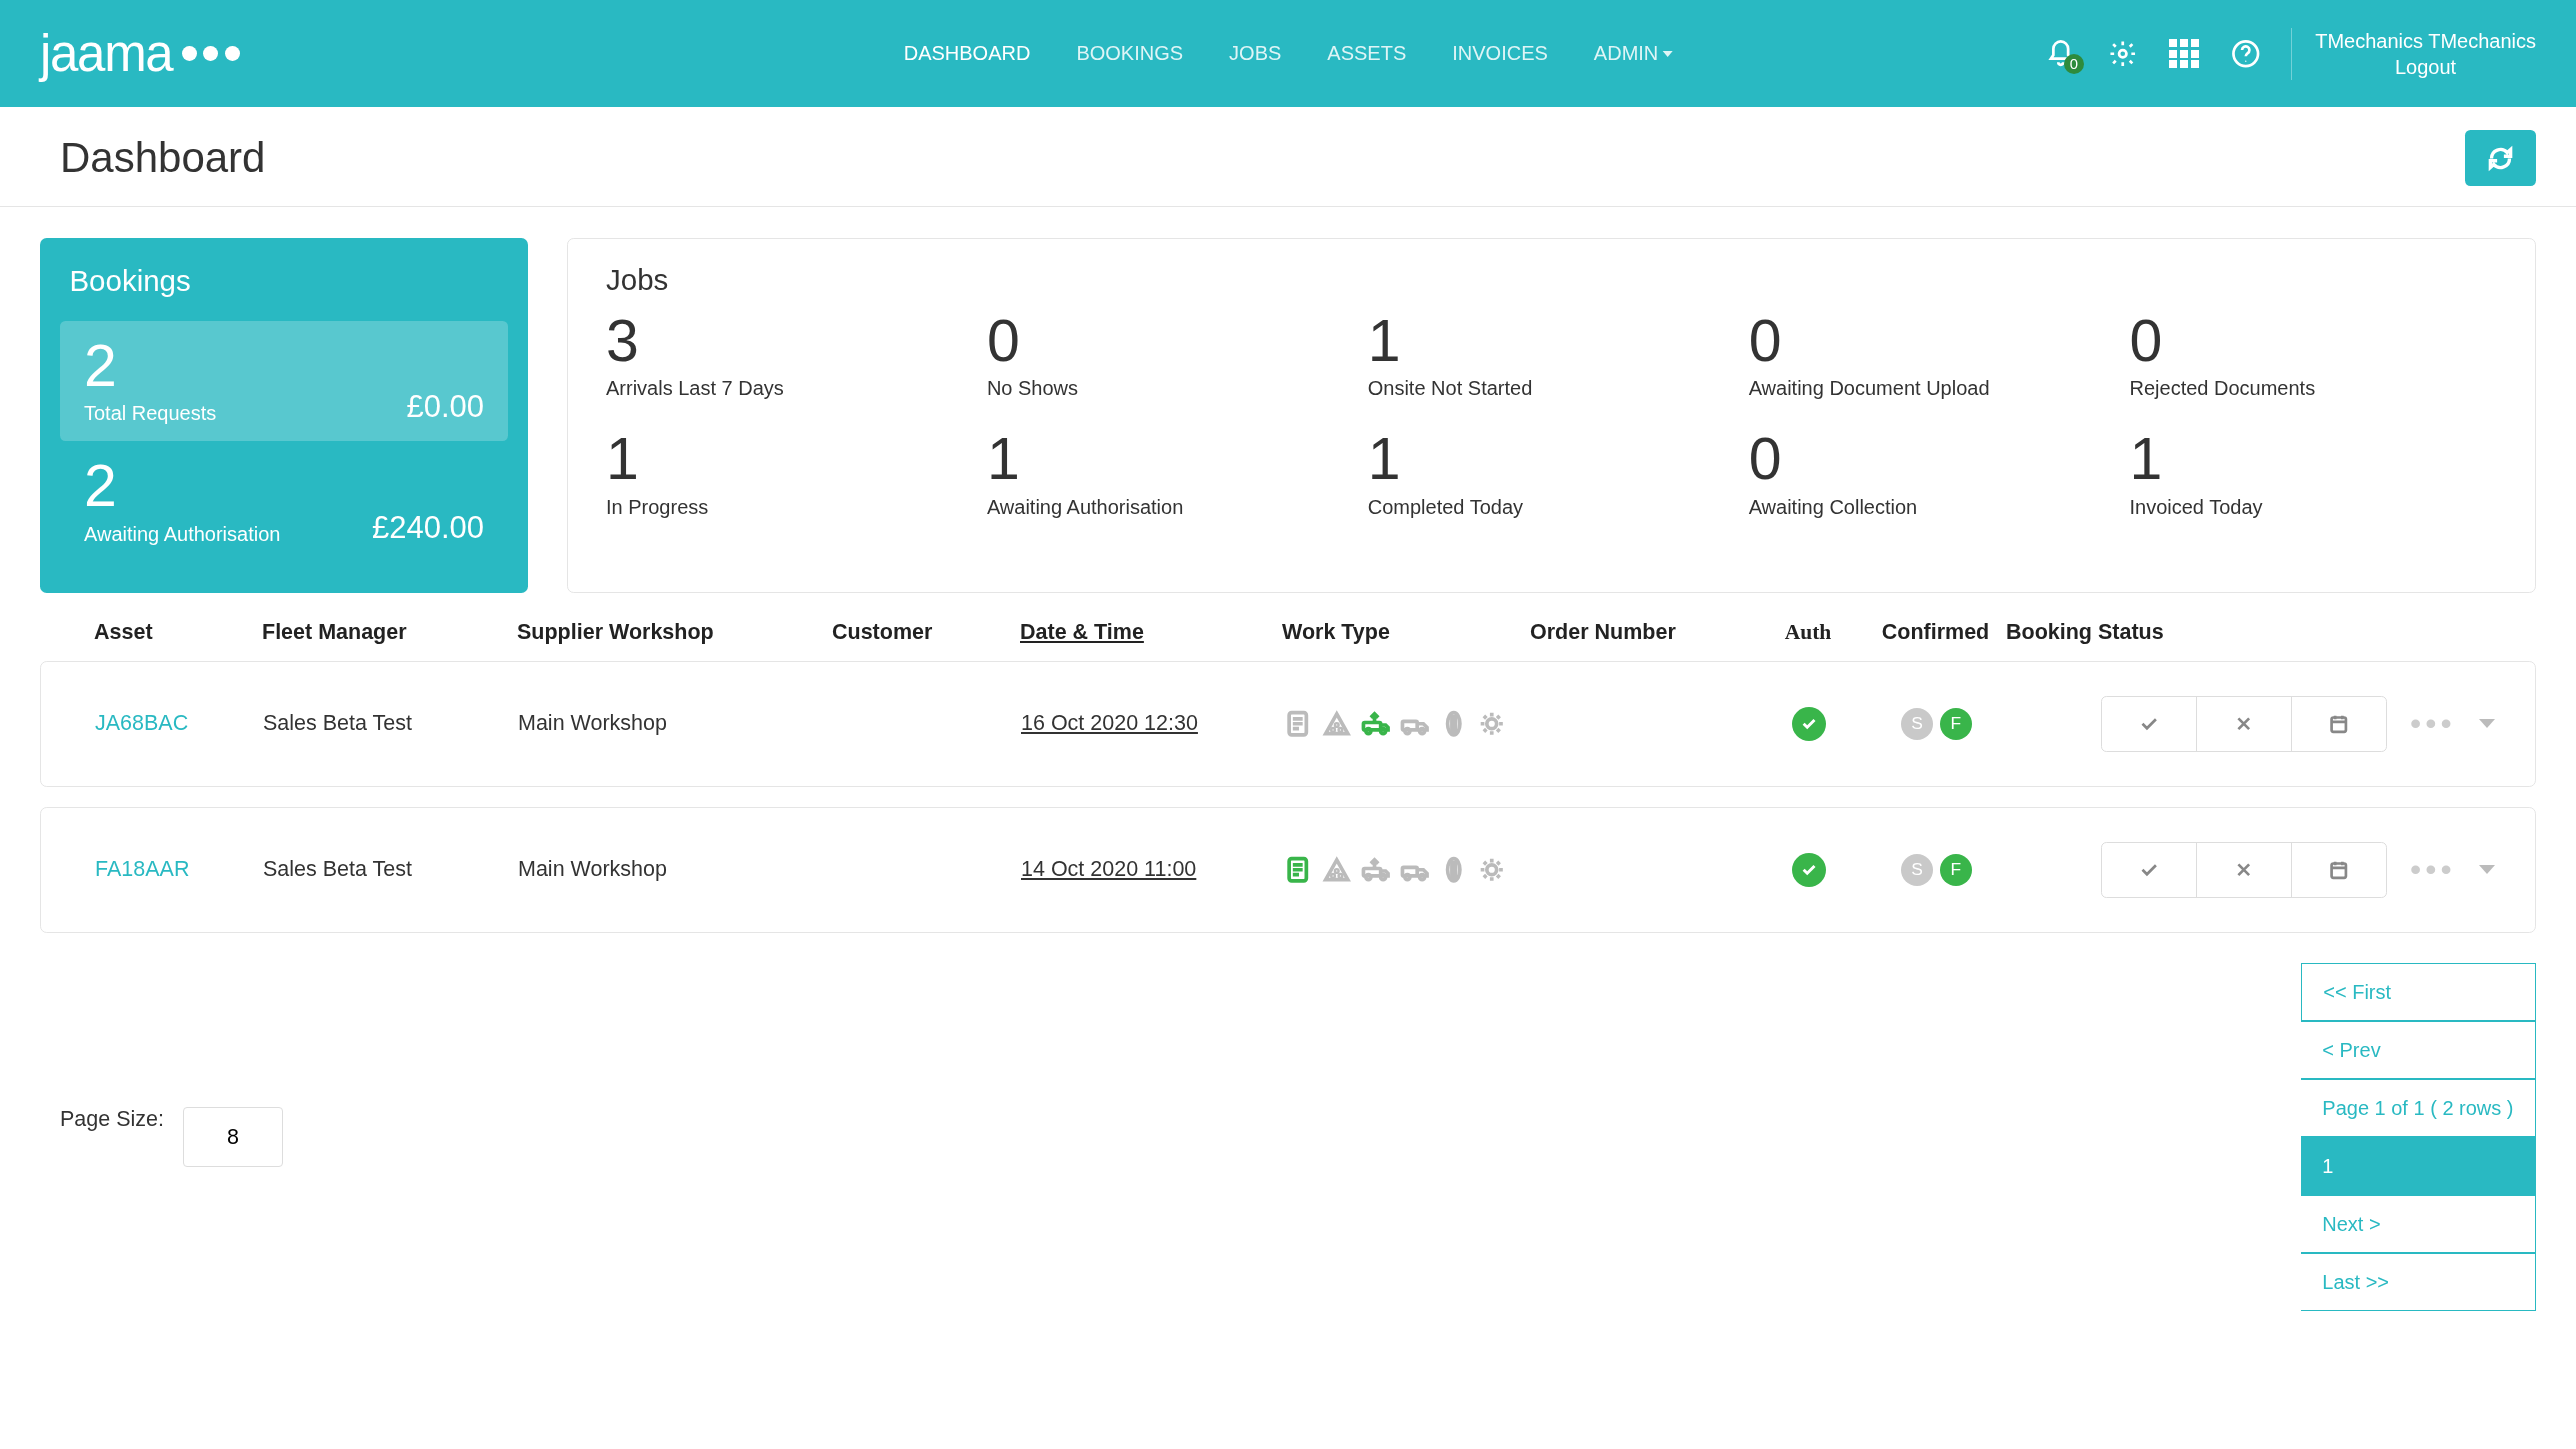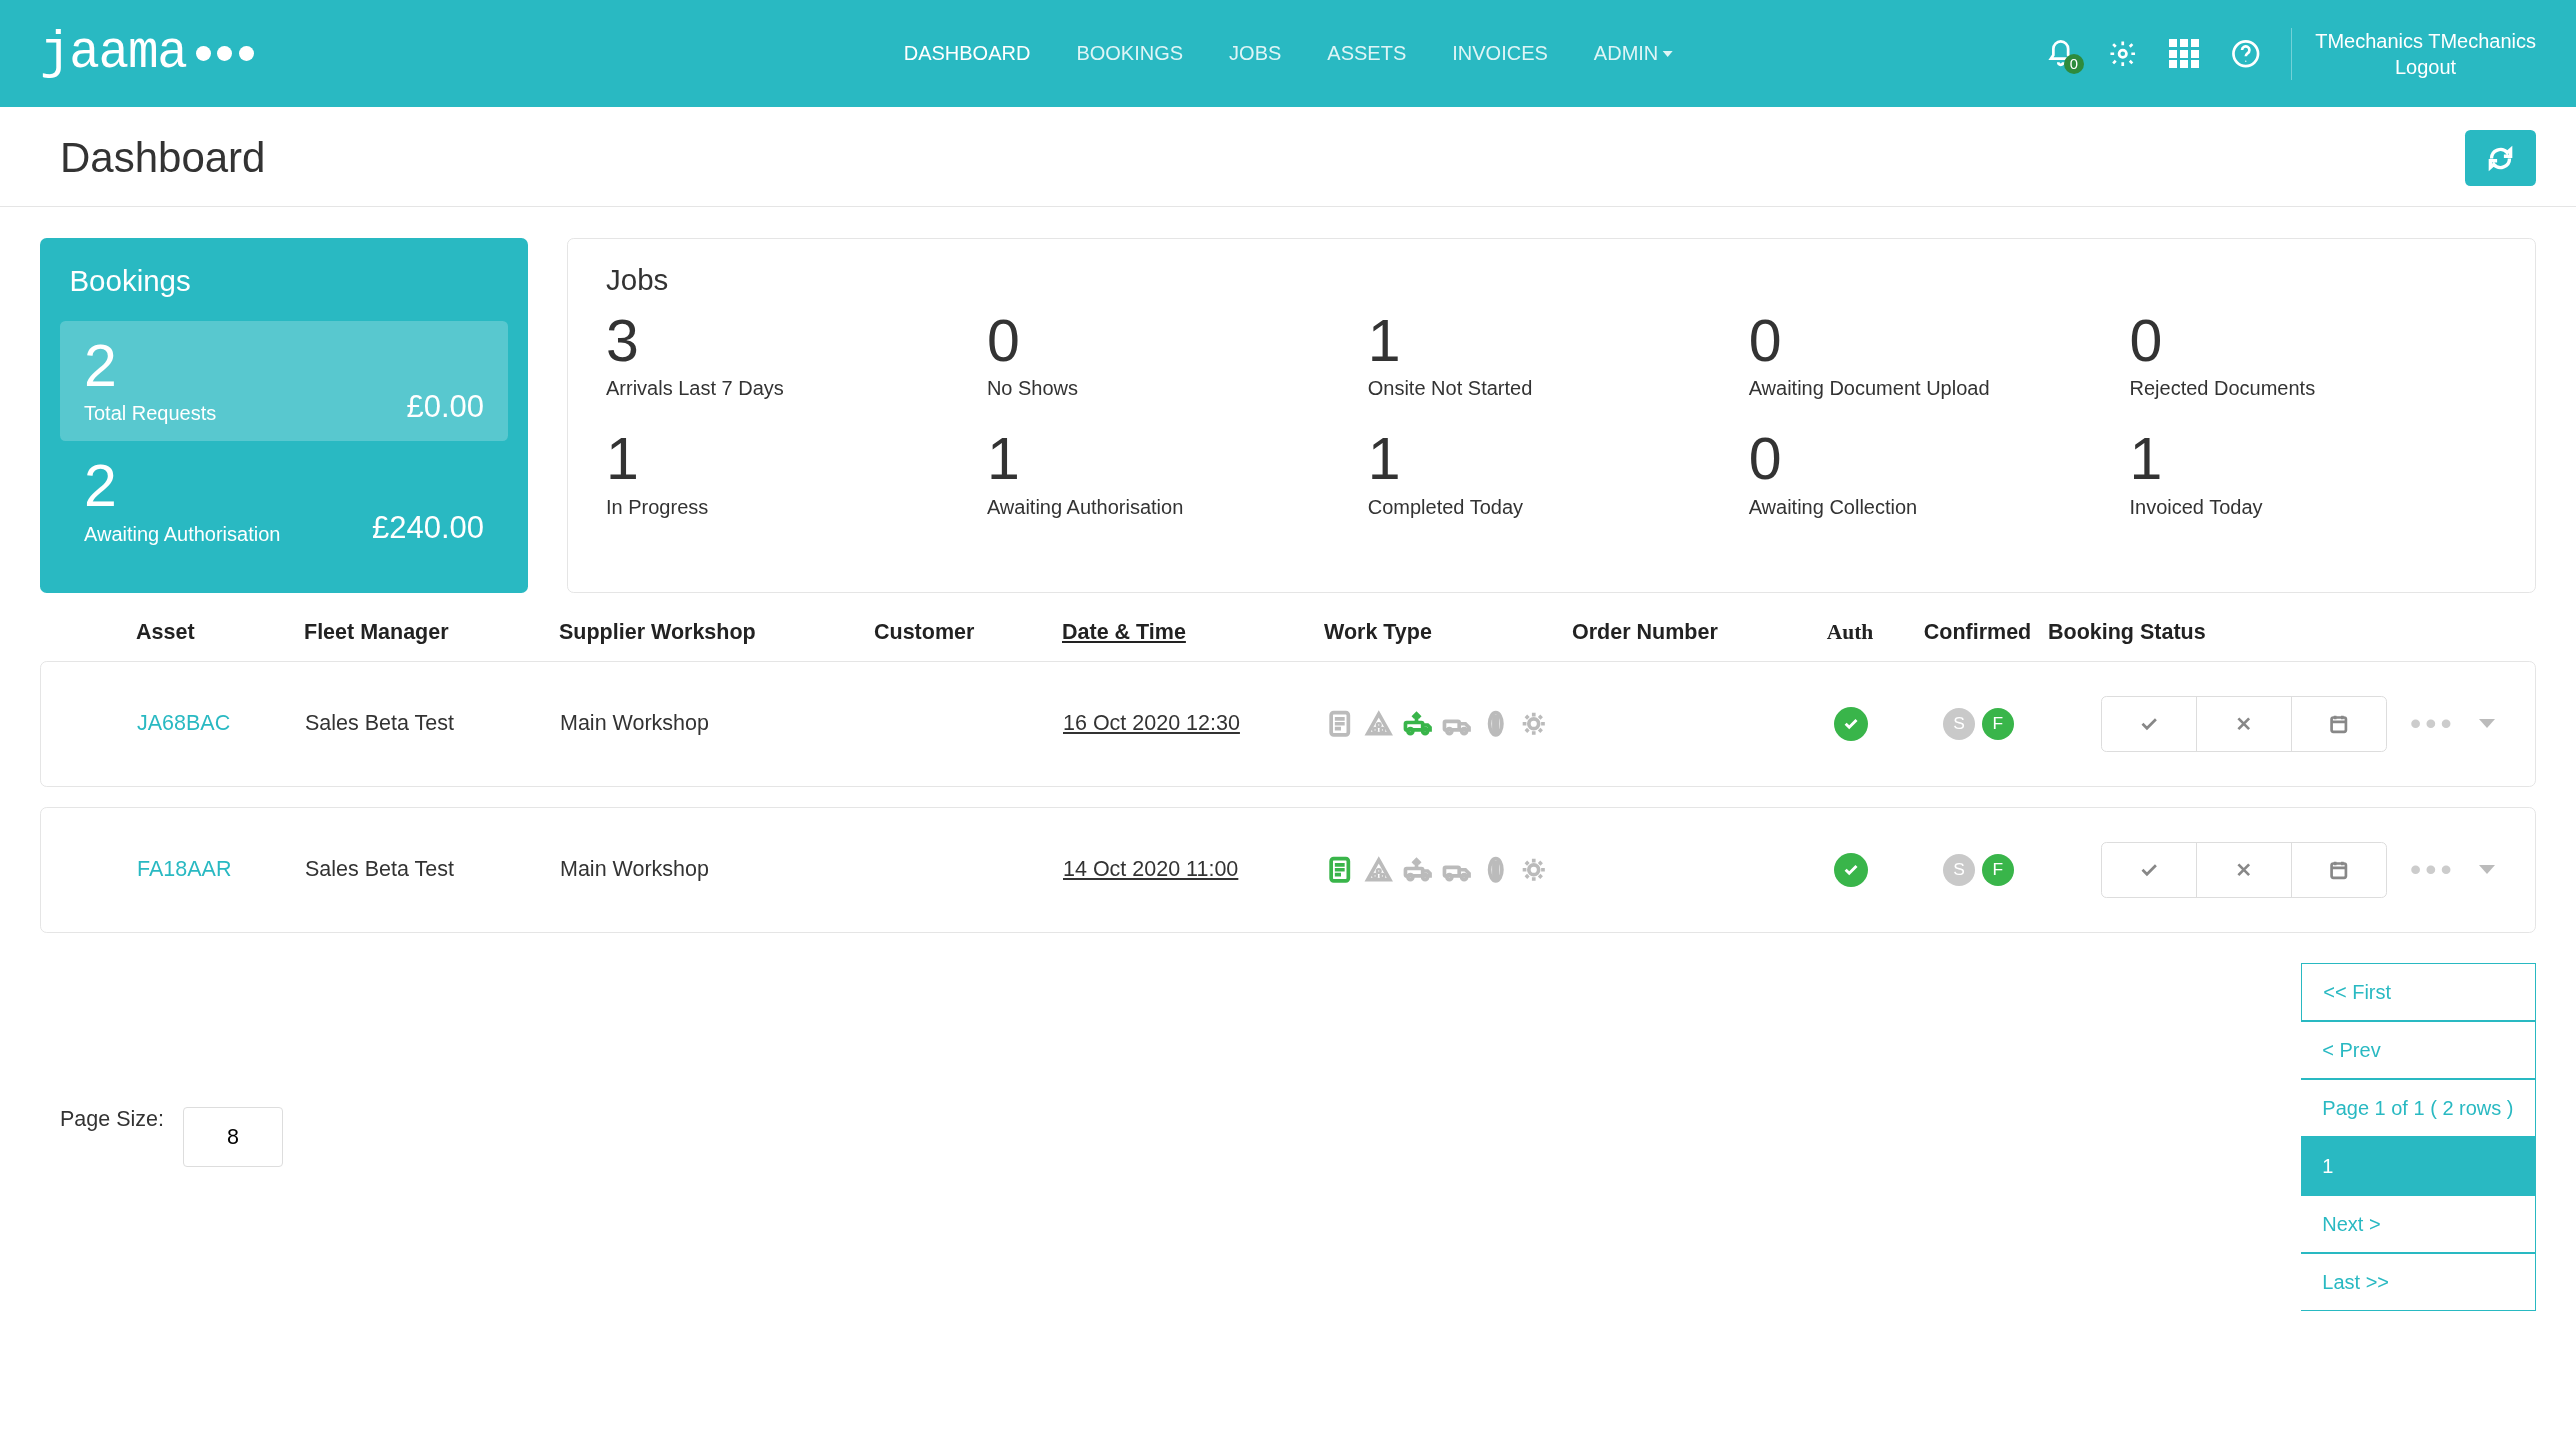--- a/index.html
+++ b/index.html
@@ -1,18 +1,18 @@
 <!DOCTYPE html>
 <html style="font-size:10.7px"><head>
 <meta charset="utf-8">
 <style>
   html,body{margin:0;padding:0;font-family:Arial,Helvetica,sans-serif;color:#333;background:#fff;height:100%;}
   body{overflow-y:scroll;}
   .topbar{background:#29b9c2;color:#fff;height:107px;display:flex;align-items:center;padding:0 40px;justify-content:space-between;position:relative;}
-  .logo{font-size:51px;font-weight:300;letter-spacing:-1.3px;display:flex;align-items:center;font-family:Liberation Mono, monospace;}
+  .logo{font-size:51px;font-weight:300;letter-spacing:-1.3px;display:flex;align-items:center;}
   .logo-dots{display:inline-flex;gap:6.7px;margin-left:9.4px;}
   .logo-dots span{width:14.8px;height:14.8px;background:#fff;border-radius:50%;display:inline-block;}
   .nav{display:flex;gap:46px;font-size:20px;color:#dff5f6;position:absolute;left:50%;transform:translateX(-50%);}
   .nav-item{color:#dff5f6;cursor:pointer;display:flex;align-items:center;gap:4px;}
   .nav-item.active{color:#fff;}
   .caret-down{width:0;height:0;border-left:5.4px solid transparent;border-right:5.4px solid transparent;border-top:6.7px solid #dff5f6;display:inline-block;}
   .tb-right{display:flex;align-items:center;gap:29.5px;}
   .tb-icons{display:flex;gap:29.5px;align-items:center;}
   .icon-btn{width:32px;height:32px;display:flex;align-items:center;justify-content:center;cursor:pointer;position:relative;}
   .icon-btn svg{width:29.5px;height:29.5px;fill:none;stroke:#fff;stroke-width:2.2;}
@@ -39,21 +39,21 @@
   .stat-right{font-size:31px;}
 
   .jobs-card{flex:1;padding:24px 38px 35px 38px;}
   .jobs-card h2{font-size:29.5px;font-weight:400;margin:0 0 14.8px 0;}
   .jobs-grid{display:grid;grid-template-columns:repeat(5,1fr);row-gap:29.5px;column-gap:13.4px;}
   .job-stat .big{font-size:59px;font-weight:400;line-height:1;}
   .job-stat .lbl{font-size:20px;margin-top:6.7px;}
 
   .table-wrap{padding:0 40px;}
   .thead{display:flex;padding:13.4px 13.4px 16px 54px;font-size:21.5px;font-weight:600;color:#222;}
-  .col-asset{width:168px;margin-left:42px;}
+  .col-asset{width:168px;}
   .col-fm{width:255px;}
   .col-sw{width:315px;}
   .col-cust{width:188px;}
   .col-dt{width:262px;text-decoration:underline;}
   .col-wt{width:248px;}
   .col-on{width:221px;}
   .col-auth{width:114px;text-align:center;font-family:Liberation Serif, serif;}
   .col-conf{width:141px;text-align:center;}
   .col-bstat{flex:1;text-align:left;}
 

